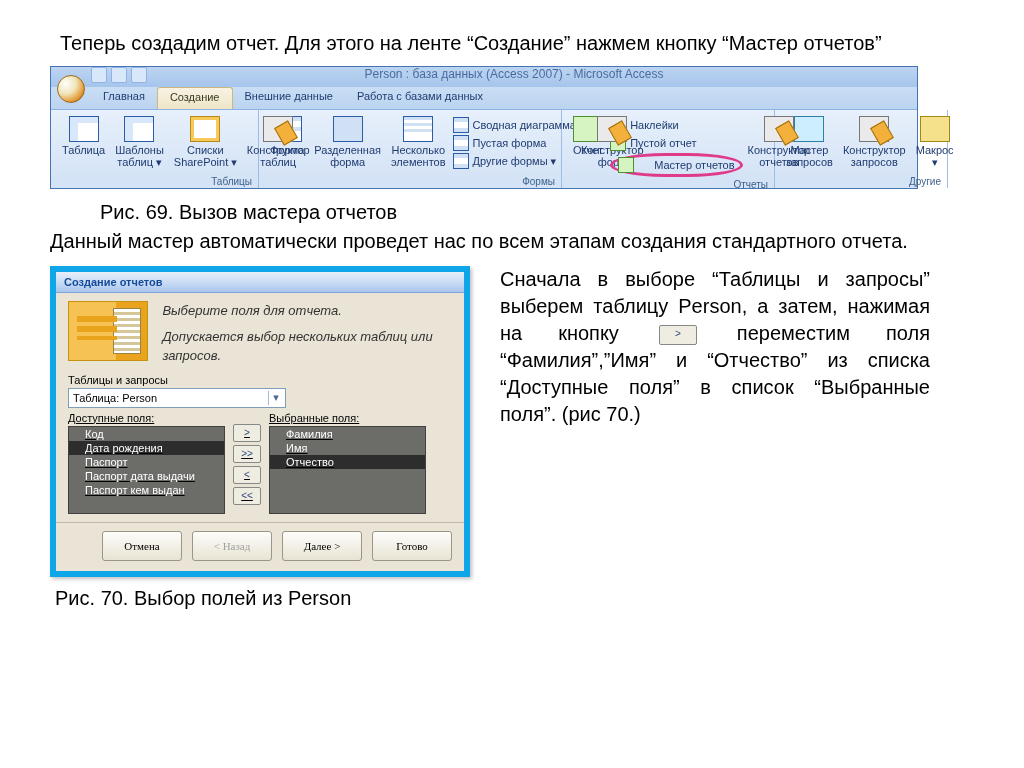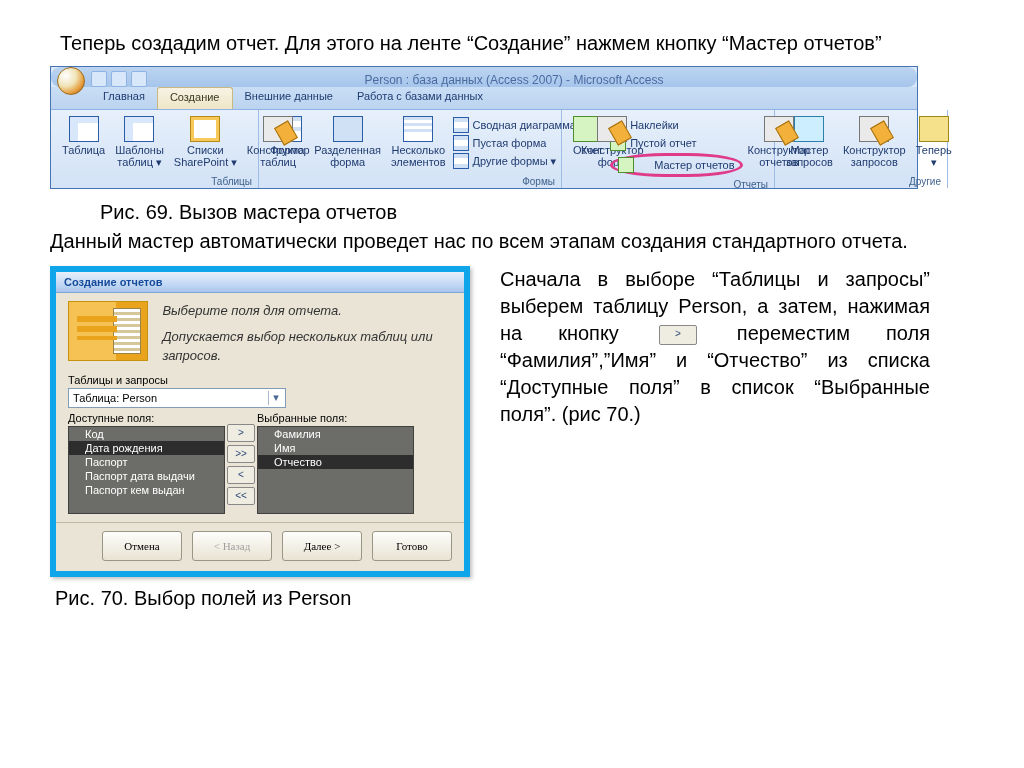--- a/index.html
+++ b/index.html
@@ -24,23 +24,22 @@
   font-family: "Segoe UI", Tahoma, sans-serif;
   font-size: 11px;
   color: #1f3b70;
   user-select: none;
   margin-left: 50px;
 }
 .ribbon .titlebar {
   height: 20px;
   background: linear-gradient(#bcd4f0, #a6c5ec);
   display: flex;
-  align-items: flex-end;
+  align-items: flex-start;
   padding-left: 6px;
-  border-radius: 9px;
 }
 .ribbon .office-btn {
   width: 26px; height: 26px; border-radius: 50%;
   background: radial-gradient(circle at 30% 30%, #fff, #f0e4b9 40%, #e69c3a 70%, #7a3f12);
   border: 1px solid #9d6c1b;
   position: relative; top: 8px; z-index: 5;
   margin-right: 6px;
 }
 .ribbon .qa { width: 14px; height: 14px; margin-right: 4px; background: #d9e7fb; border: 1px solid #8fb3e4; border-radius: 2px; }
 .ribbon .title-text {
@@ -167,21 +166,21 @@
 .combo {
   width: 210px;
   height: 18px;
   border: 1px solid #7f9db9;
   background: #fff;
   display: flex; align-items: center; justify-content: space-between;
   padding: 0 2px 0 4px;
   font-size: 11px;
 }
 .combo .arrow { width: 14px; height: 14px; border-left: 1px solid #a8b9d3; text-align: center; color:#4a6795; }
-.lists { display: flex; align-items: flex-start; gap: 2px; margin-top: 4px; }
+.lists { display: flex; align-items: flex-start; gap: 8px; margin-top: 4px; text-decoration: underline; }
 .list-col { }
 .list-col .hdr { font-size: 11px; margin-bottom: 2px; }
 .listbox {
   width: 155px; height: 86px;
   background: #6c6c69; color: #fff;
   border: 1px solid #404040;
   font-size: 11px;
   overflow: hidden;
 }
 .listbox .row { padding: 1px 16px; white-space: nowrap; }
@@ -355,21 +354,21 @@
             <span style="white-space:pre">Мастер
 запросов</span>
           </div>
         <div class="rbtn">
             <div class="ic ic-design"></div>
             <span style="white-space:pre">Конструктор
 запросов</span>
           </div>
         <div class="rbtn">
             <div class="ic ic-macro"></div>
-            <span style="white-space:pre">Теперь
+            <span style="white-space:pre">Макрос
 ▾</span>
           </div>
       </div>
       <div class="group-title">Другие</div>
     </div>
   </div>
 </div>
 
 <p class="caption" style="margin-left:100px;margin-top:12px">Рис. 69. Вызов мастера отчетов</p>
 

